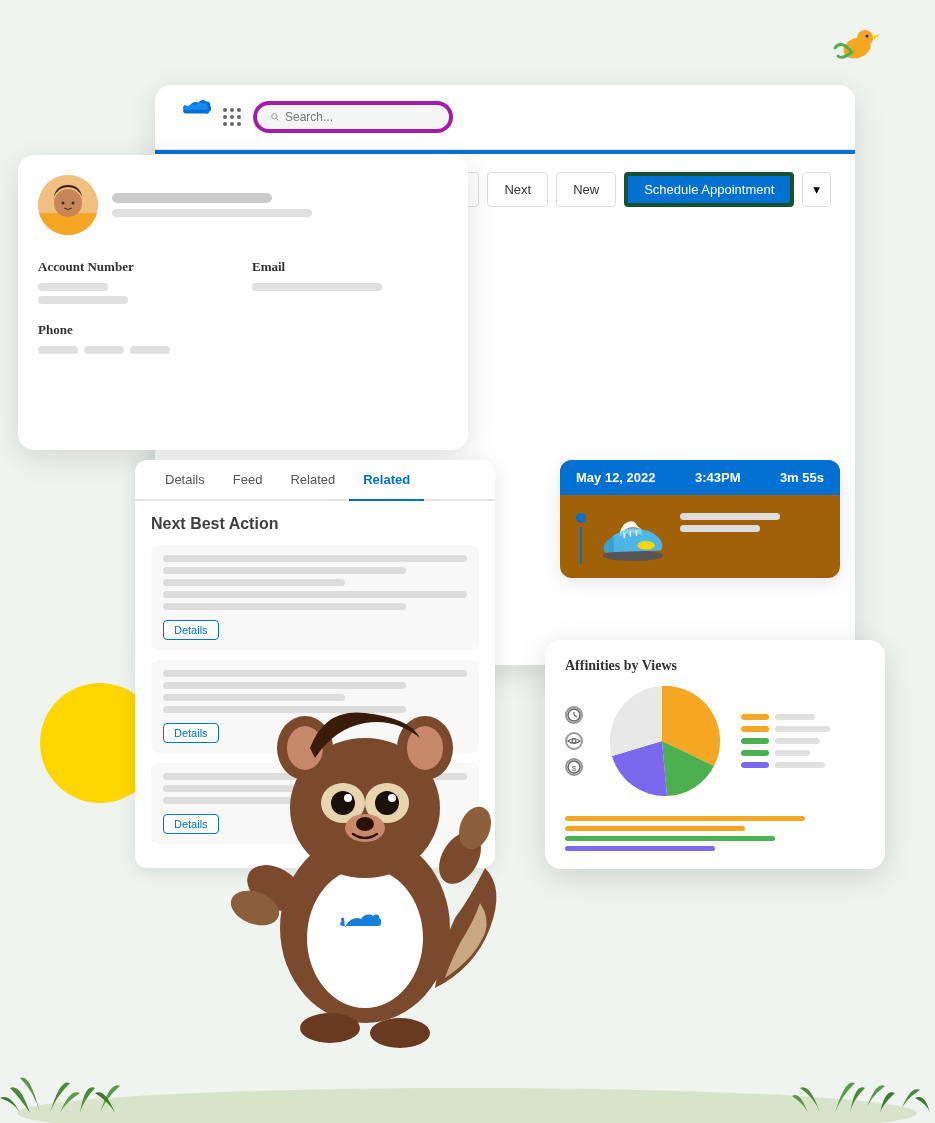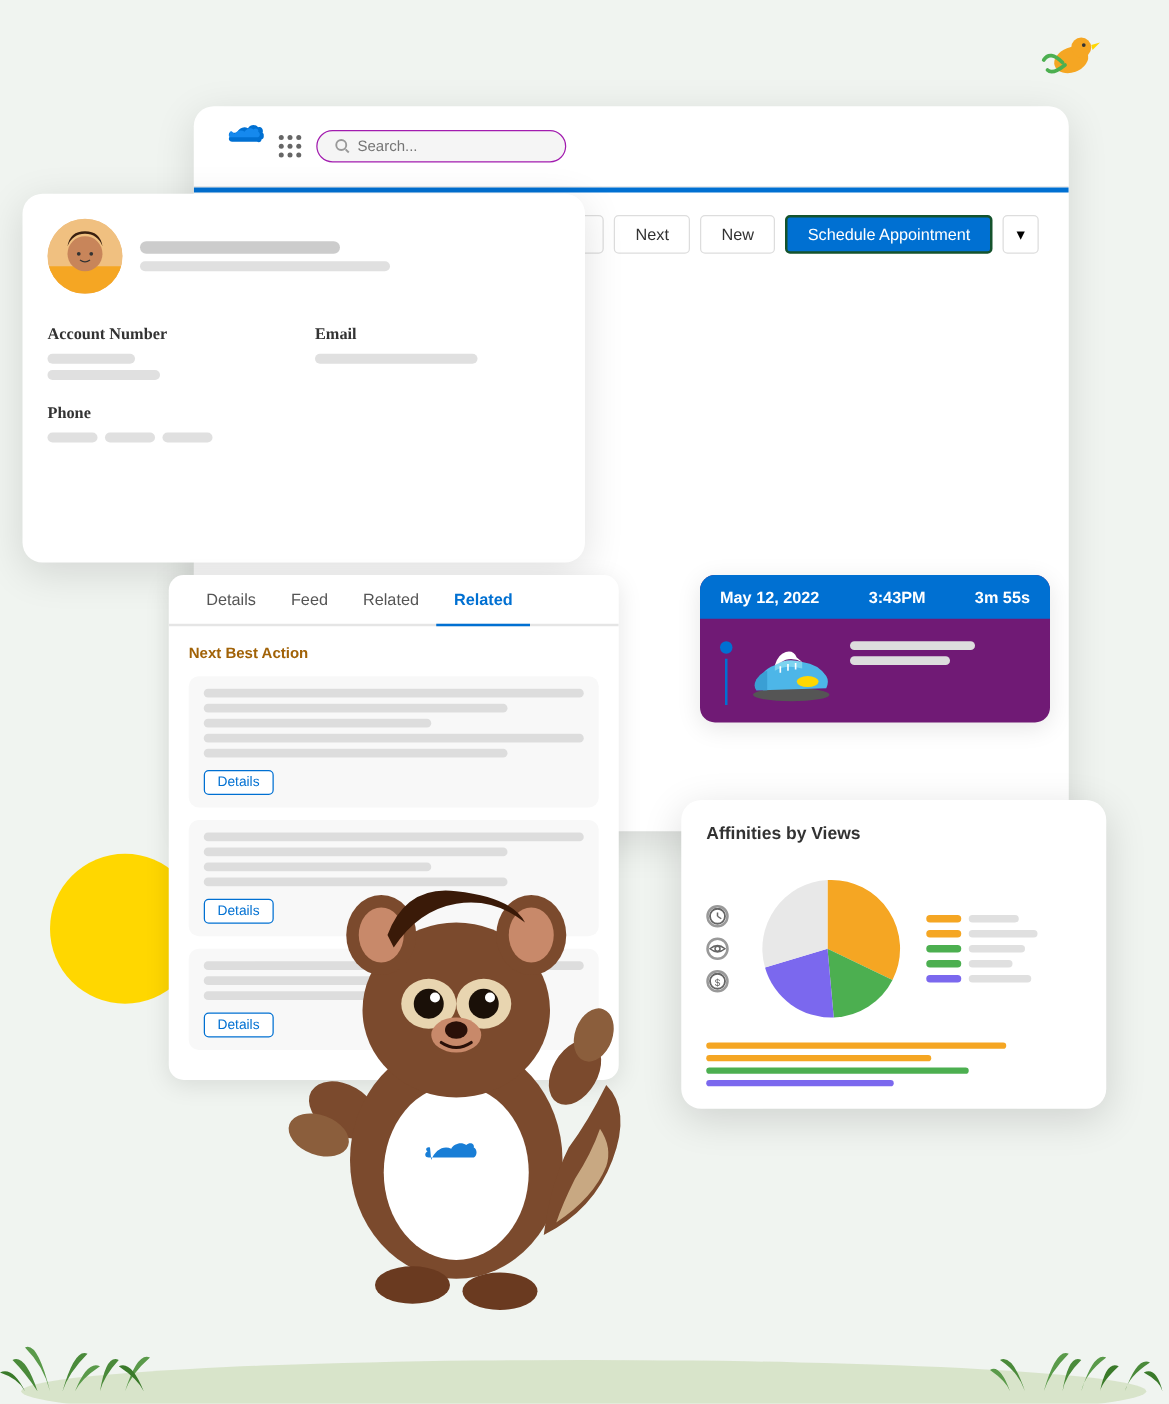--- a/index.html
+++ b/index.html
@@ -75,21 +75,21 @@
       font-size: 15px;
       font-weight: 600;
       color: #333;
       flex: 1;
     }
 
     .search-bar {
       display: flex;
       align-items: center;
       background: #f5f5f5;
-      border: 1px solid #a21caf;
+      border: 4px solid #a21caf;
       border-radius: 20px;
       padding: 5px 14px;
       gap: 6px;
       width: 200px;
     }
 
     .search-bar input {
       border: none;
       background: transparent;
       font-size: 12px;
@@ -123,21 +123,21 @@
 
     .btn-white-outline {
       background: white;
       color: #333;
       border: 1px solid #ddd;
     }
 
     .btn-blue {
       background: #0070d2;
       color: white;
-      border: 2px solid #14532d;
+      border: 4px solid #14532d;
     }
 
     .btn-dropdown {
       background: white;
       border: 1px solid #ddd;
       padding: 6px 10px;
       border-radius: 4px;
       cursor: pointer;
     }
 
@@ -280,23 +280,23 @@
       right: 0;
       height: 2px;
       background: #0070d2;
     }
 
     .next-best-action-section {
       padding: 14px 16px;
     }
 
     .nba-title {
-      font-size: 12px;
+      font-size: 16px;
       font-weight: 700;
-      color: #a16207;
+      color: #404040;
       margin-bottom: 12px;
     }
 
     .nba-card {
       background: #f8f8f8;
       border-radius: 8px;
       padding: 10px 12px;
       margin-bottom: 10px;
     }
 
@@ -326,21 +326,21 @@
       border-radius: 4px;
       cursor: pointer;
     }
 
     
     .timeline-panel {
       position: absolute;
       top: 460px;
       left: 560px;
       width: 280px;
-      background: #701a75;
+      background: #a16207;
       border-radius: 12px;
       box-shadow: 0 4px 20px rgba(0,0,0,0.1);
       overflow: hidden;
     }
 
     .timeline-header {
       background: #0070d2;
       color: white;
       display: flex;
       justify-content: space-between;
@@ -406,21 +406,22 @@
       background: white;
       border-radius: 16px;
       box-shadow: 0 8px 32px rgba(0,0,0,0.14);
       padding: 18px 20px;
     }
 
     .affinities-title {
       font-size: 14px;
       font-weight: 700;
       color: #333;
-      margin-bottom: 20px;
+      margin-bottom: 2px;
+      font-family: Liberation Serif, serif;
     }
 
     .affinities-body {
       display: flex;
       gap: 14px;
       align-items: center;
     }
 
     .legend-icons {
       display: flex;

